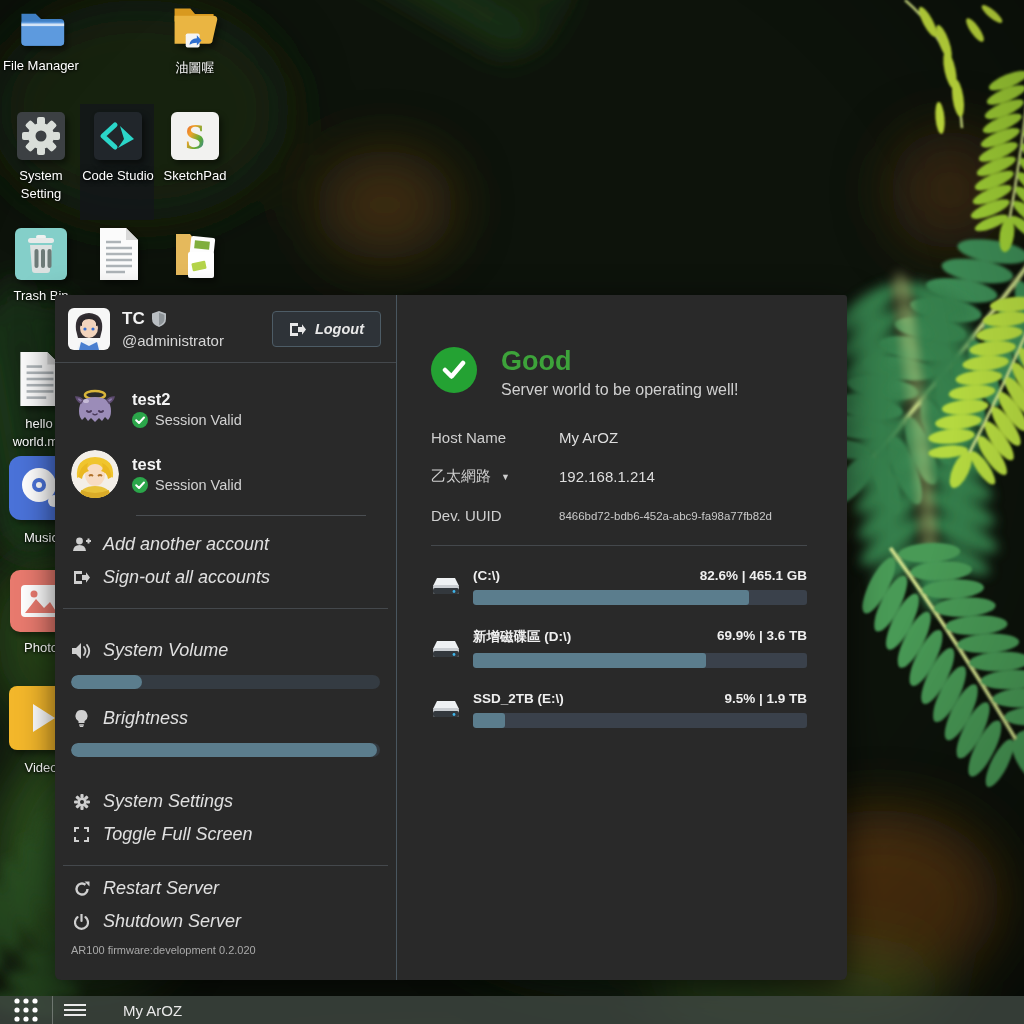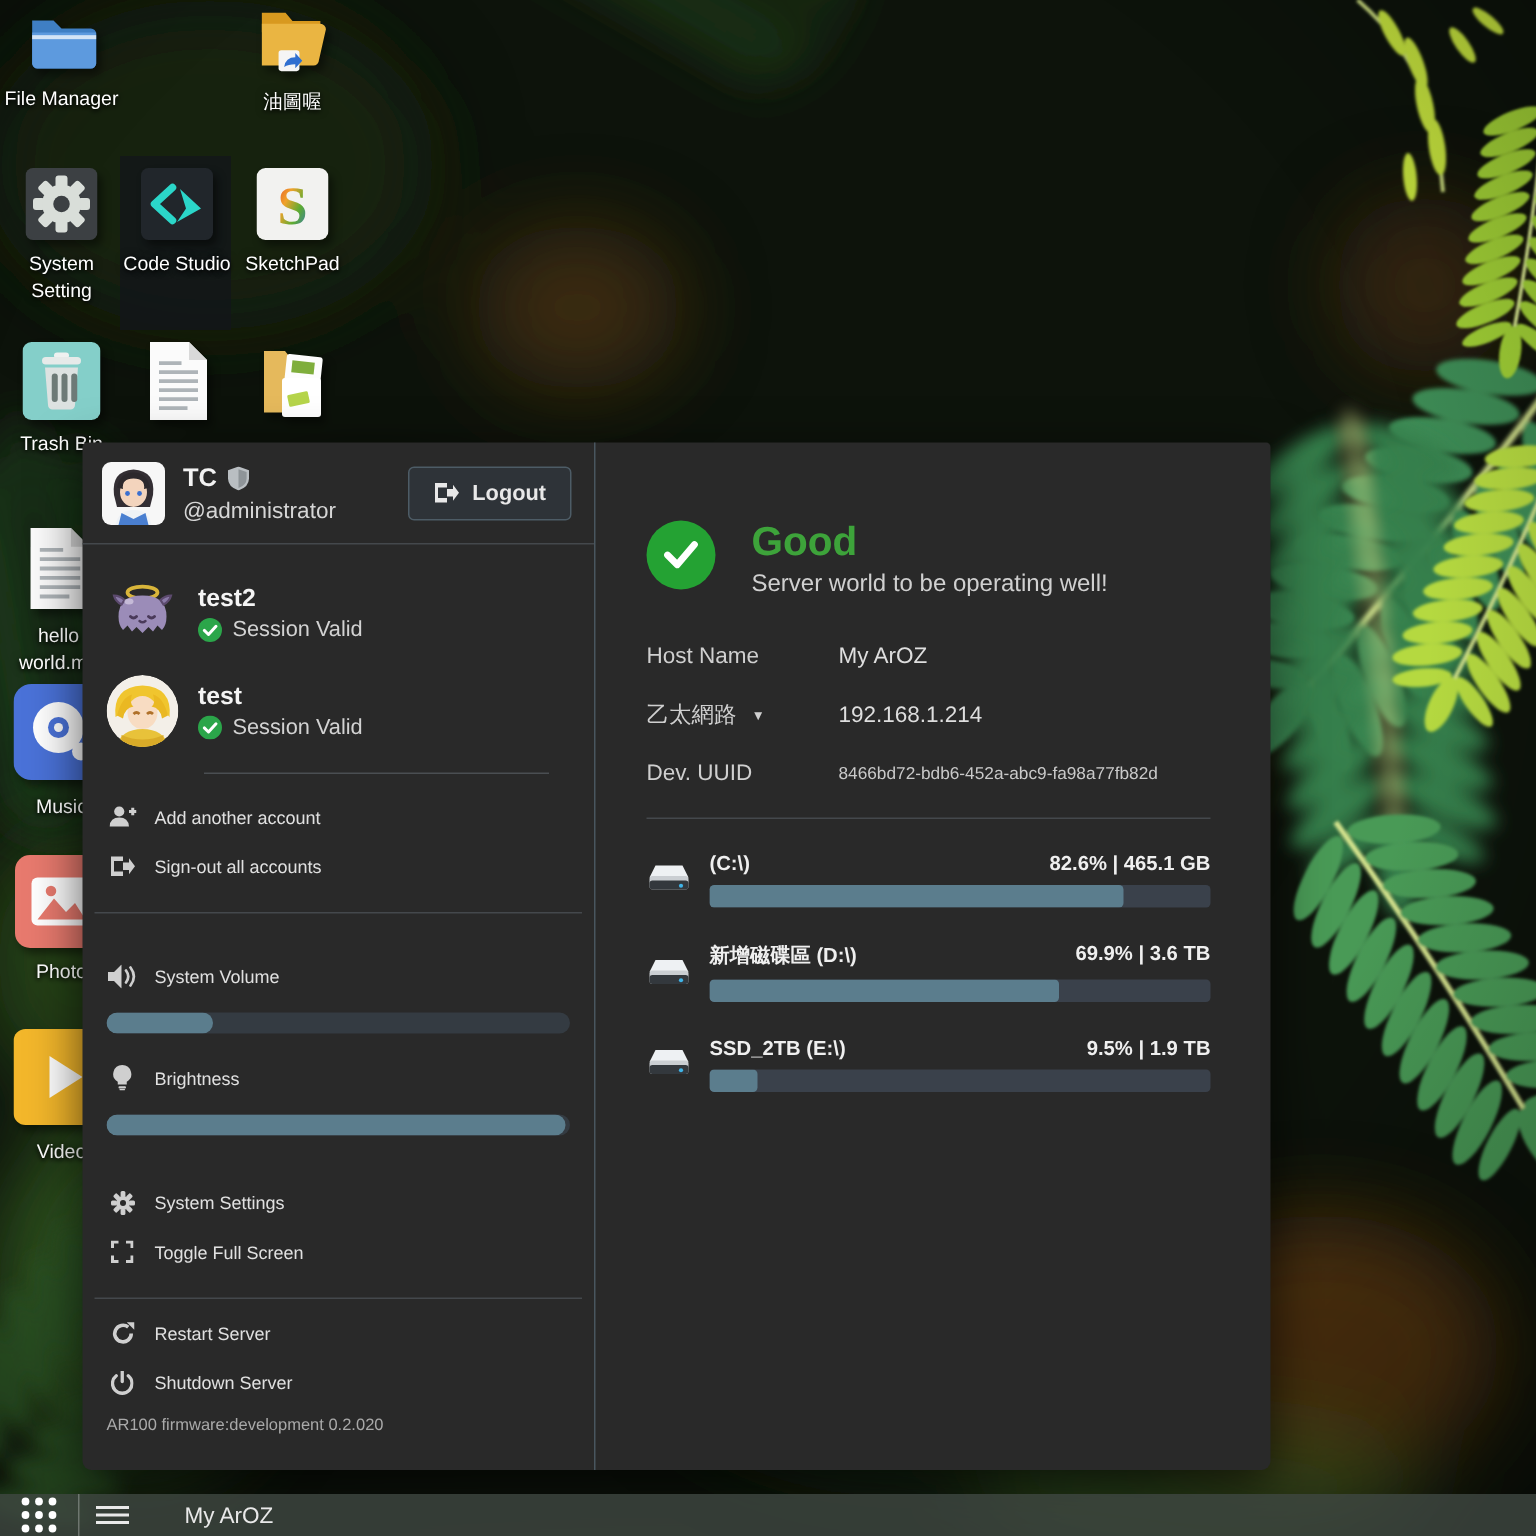--- a/index.html
+++ b/index.html
@@ -25,36 +25,36 @@
     box-shadow:0 10px 34px rgba(0,0,0,.65); color:#e3e3e3; }
   #panel-left { width:342px; border-right:1px solid #49565f; display:flex; flex-direction:column; }
   #panel-right { flex:1; padding:36px 40px 0 34px; }
 
   .phead { display:flex; align-items:center; padding:13px 15px 12px 13px;
     border-bottom:1px solid #44484c; }
   .phead .avatar { width:42px; height:42px; border-radius:6px; overflow:hidden; flex:0 0 auto; }
   .phead .uinfo { margin-left:12px; flex:1; }
   .uname-row { display:flex; align-items:center; gap:7px; font-size:17px; font-weight:bold; color:#f2f2f2; }
   .uhandle { font-size:15px; color:#d6d6d6; margin-top:3px; }
-  .logout-btn { display:flex; align-items:flex-start; gap:9px; background:#2e3338;
+  .logout-btn { display:flex; align-items:center; gap:9px; background:#2e3338;
     border:1px solid #4d5c66; border-radius:4px; color:#e8e8e8; font-size:14.5px;
-    font-weight:bold; padding:9px 16px; cursor:pointer; }
+    font-weight:bold; padding:9px 16px; cursor:pointer;font-style:italic; }
 
   .accounts { padding:22px 16px 0 16px; }
   .acct-row { display:flex; align-items:center; gap:13px; margin-bottom:17px; cursor:pointer; }
   .acct-av { width:48px; height:48px; flex:0 0 auto; }
   .acct-av.round { border-radius:50%; overflow:hidden; }
   .acct-name { font-size:16.5px; font-weight:bold; color:#f4f4f4; }
   .acct-status { display:flex; align-items:center; gap:7px; font-size:14.5px; color:#d2d2d2; margin-top:3px; }
   .div-partial { border:none; border-top:1px solid #4a4e52; width:230px; margin:15px auto 0 65px; }
   .div-full { border:none; border-top:1px solid #44484c; margin:14px 8px 0 8px; }
 
   .menu-list { padding:12px 16px 0 16px; }
-  .mrow { display:flex; align-items:center; gap:11px; height:33px; font-size:12px;
-    color:#e0e0e0; cursor:pointer; }
+  .mrow { display:flex; align-items:center; gap:11px; height:33px; font-size:18px;
+    color:#e0e0e0; cursor:pointer;font-style:italic; }
   .mrow .micon { width:21px; display:flex; justify-content:center; color:#cfcfcf; }
   .slider-label { margin-top:13px; }
   .slider { height:14px; border-radius:7px; background:#343b42; margin:8px 0 12px 0; overflow:hidden; }
   .slider .fill { height:100%; border-radius:7px; background:#5b7d8d; }
   .firmware { font-size:11px; color:#a9a9a9; padding:6px 16px 0 16px; }
 
   .status-head { display:flex; align-items:flex-start; gap:24px;margin-top:16px; }
   .ok-circle { width:46px; height:46px; border-radius:50%; background:#24a233;
     display:flex; align-items:center; justify-content:center; flex:0 0 auto; }
   .status-title { font-size:27px; font-weight:600; color:#3da33a; line-height:1.05; }

